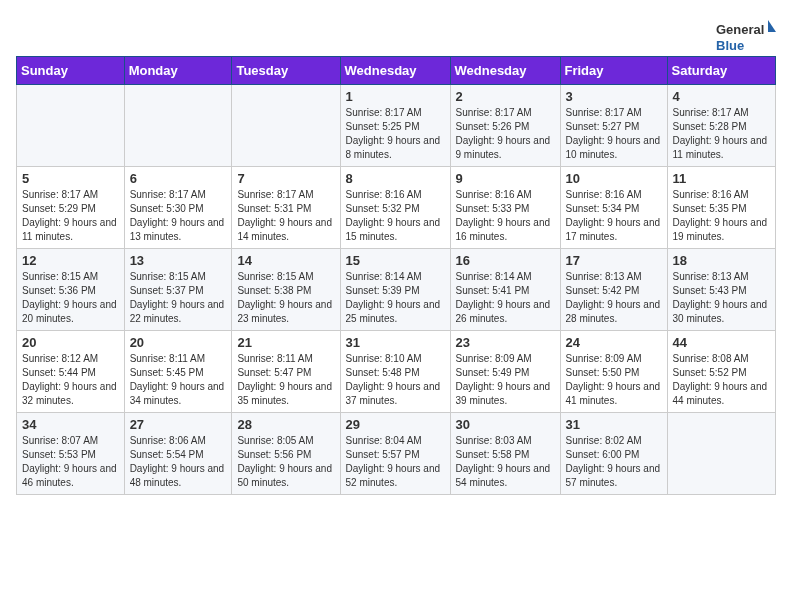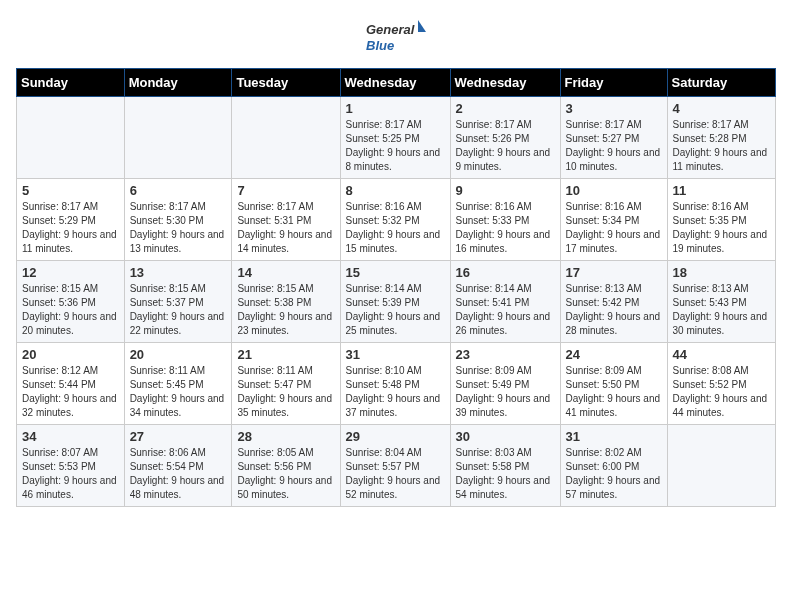--- a/index.html
+++ b/index.html
@@ -6,23 +6,21 @@
     body {
       font-family: Arial, sans-serif;
       background: #fff;
       width: 792px;
       min-height: 612px;
       padding: 16px;
     }
     .header {
       display: flex;
       align-items: flex-start;
-      justify-content: center;
-      margin-bottom: 12px;
-      font-style: italic;
+      justify-content: flex-end;
     }
     .logo {
       display: flex;
       align-items: center;
       gap: 4px;
     }
     .title-block {
       text-align: right;
     }
     .calendar-title {
@@ -35,21 +33,21 @@
       font-size: 16px;
       color: #555;
       margin-top: 2px;
     }
     table {
       width: 100%;
       border-collapse: collapse;
       border: 1px solid #ccc;
     }
     thead tr th {
-      background-color: #000000;
+      background-color: #6d28d9;
       color: #fff;
       font-size: 13px;
       font-weight: bold;
       padding: 6px 4px;
       text-align: left;
       border: 1px solid #1a4f8a;
     }
     tbody tr td {
       vertical-align: top;
       border: 1px solid #ccc;

